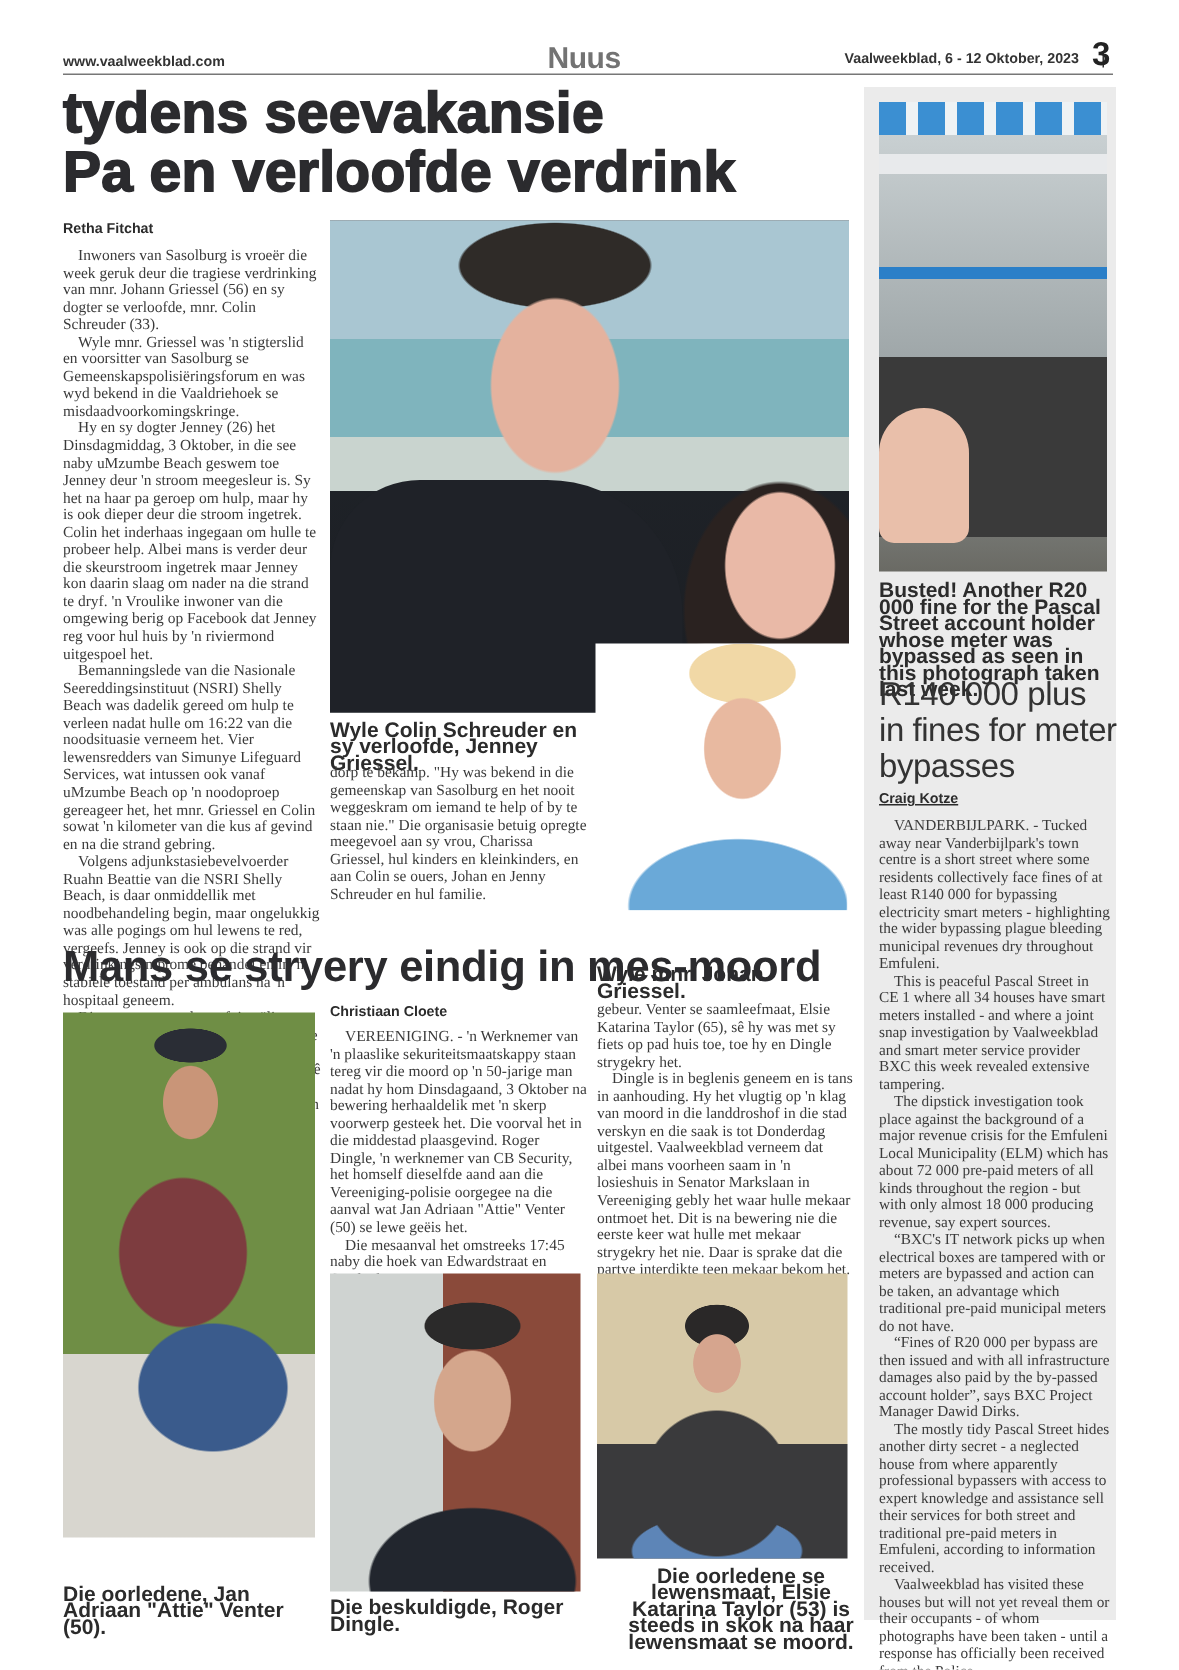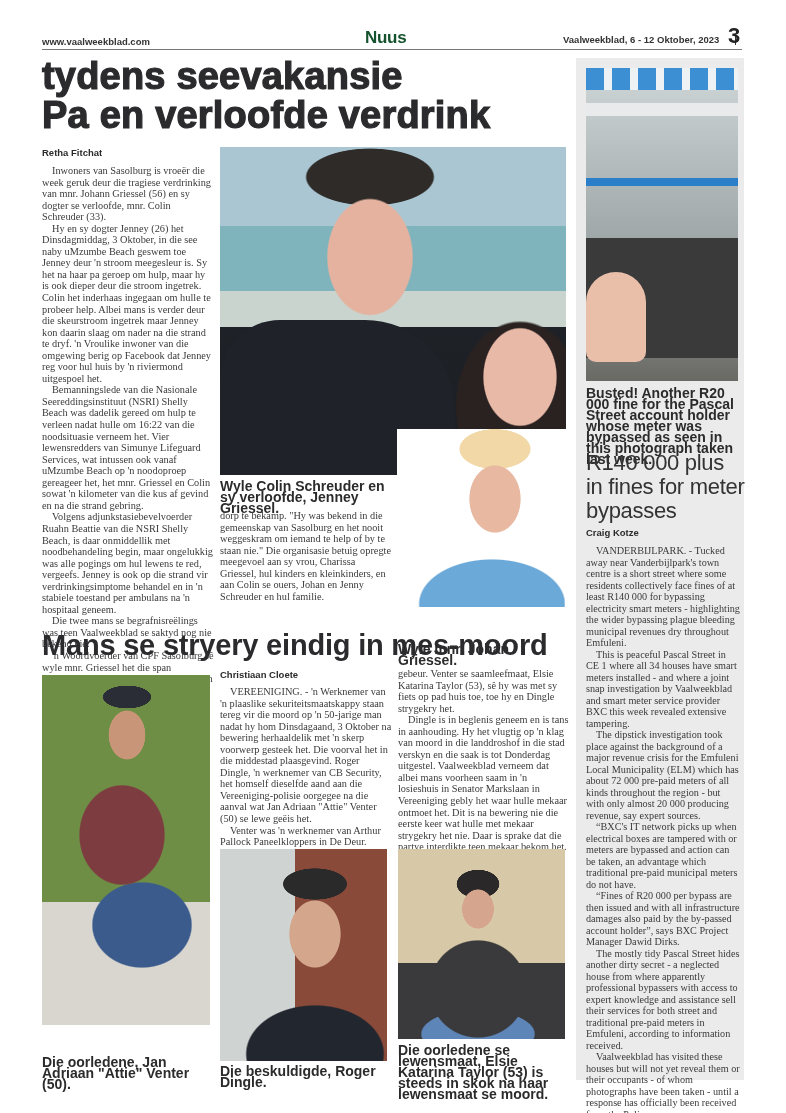--- a/index.html
+++ b/index.html
@@ -2,21 +2,21 @@
 <html><head>
 <meta charset="utf-8">
 <style>
   * { margin:0; padding:0; box-sizing:border-box; }
   html, body { width:786px; height:1113px; background:#ffffff; overflow:hidden; }
   body { position:relative; font-family:"Liberation Serif", serif; color:#2a2a2a; }
   .abs { position:absolute; }
 
   
   .hdr-url { left:42px; top:36px; font-family:"Liberation Sans", sans-serif; font-size:9.5px; font-weight:bold; color:#333; }
-  .hdr-section { left:365px; top:28px; font-family:"Liberation Sans", sans-serif; font-size:17px; font-weight:bold; color:#14532d; letter-spacing:-0.3px; }
+  .hdr-section { left:365px; top:28px; font-family:"Liberation Sans", sans-serif; font-size:20px; font-weight:bold; color:#737373; letter-spacing:-0.3px; }
   .hdr-date { left:563px; top:34px; font-family:"Liberation Sans", sans-serif; font-size:9.5px; font-weight:bold; color:#333; padding-right:16px; border-right:1px solid #333; }
   .hdr-page { left:728px; top:23px; font-family:"Liberation Sans", sans-serif; font-size:22px; font-weight:bold; color:#222; }
   .hdr-rule { left:42px; top:49px; width:700px; height:1px; background:#777; }
 
   
   .headline1 { left:42px; top:57px; width:530px; font-family:"Liberation Sans", sans-serif; font-weight:900; font-size:38px; line-height:39px; color:#2b2b2e; letter-spacing:0.2px; -webkit-text-stroke:1.2px #2b2b2e; }
   .headline2 { left:42px; top:629px; width:540px; font-family:"Liberation Sans", sans-serif; font-weight:bold; font-size:29px; line-height:32px; color:#2b2b2e; letter-spacing:-0.2px; }
   .byline { font-family:"Liberation Sans", sans-serif; font-weight:bold; font-size:9.5px; color:#2b2b2b; }
 
   .col { font-size:10.3px; line-height:11.55px; color:#3a3a3a; text-align:left; }
@@ -96,20 +96,21 @@
 
 <div class="abs headline1">
   <div>tydens seevakansie</div>
   <div>Pa en verloofde verdrink</div>
 </div>
 
 <div class="abs byline" style="left:42px; top:147px;">Retha Fitchat</div>
 
 <div class="abs col" style="left:42px; top:165px; width:172px;">
   <p>Inwoners van Sasolburg is vroeër die week geruk deur die tragiese verdrinking van mnr. Johann Griessel (56) en sy dogter se verloofde, mnr. Colin Schreuder (33).</p>
+  <p>Wyle mnr. Griessel was 'n stigterslid en voorsitter van Sasolburg se Gemeenskapspolisiëringsforum en was wyd bekend in die Vaaldriehoek se misdaadvoorkomingskringe.</p>
   <p>Hy en sy dogter Jenney (26) het Dinsdagmiddag, 3 Oktober, in die see naby uMzumbe Beach geswem toe Jenney deur 'n stroom meegesleur is. Sy het na haar pa geroep om hulp, maar hy is ook dieper deur die stroom ingetrek. Colin het inderhaas ingegaan om hulle te probeer help. Albei mans is verder deur die skeurstroom ingetrek maar Jenney kon daarin slaag om nader na die strand te dryf. 'n Vroulike inwoner van die omgewing berig op Facebook dat Jenney reg voor hul huis by 'n riviermond uitgespoel het.</p>
   <p>Bemanningslede van die Nasionale Seereddingsinstituut (NSRI) Shelly Beach was dadelik gereed om hulp te verleen nadat hulle om 16:22 van die noodsituasie verneem het. Vier lewensredders van Simunye Lifeguard Services, wat intussen ook vanaf uMzumbe Beach op 'n noodoproep gereageer het, het mnr. Griessel en Colin sowat 'n kilometer van die kus af gevind en na die strand gebring.</p>
   <p>Volgens adjunkstasiebevelvoerder Ruahn Beattie van die NSRI Shelly Beach, is daar onmiddellik met noodbehandeling begin, maar ongelukkig was alle pogings om hul lewens te red, vergeefs. Jenney is ook op die strand vir verdrinkingsimptome behandel en in 'n stabiele toestand per ambulans na 'n hospitaal geneem.</p>
   <p>Die twee mans se begrafnisreëlings was teen Vaalweekblad se saktyd nog nie bekend nie.</p>
   <p>'n Woordvoerder van CPF Sasolburg sê wyle mnr. Griessel het die span patrolleerders vir meer as 12 jaar gelei en 'n reuse-bydrae gemaak om misdaad in die</p>
 </div>
 
 <div class="abs photo ph-couple"></div>
 <div class="abs ph-couple-shirt"></div>
 <div class="abs photo ph-johan">
@@ -126,47 +127,46 @@
 
 <div class="abs headline2">Mans se stryery eindig in mes-moord</div>
 
 <div class="abs photo ph-attie"></div>
 <div class="abs caption" style="left:42px; top:1057px; width:172px;">Die oorledene, Jan Adriaan "Attie" Venter (50).</div>
 
 <div class="abs byline" style="left:220px; top:669px;">Christiaan Cloete</div>
 
 <div class="abs col" style="left:220px; top:686px; width:172px;">
   <p>VEREENIGING. - 'n Werknemer van 'n plaaslike sekuriteitsmaatskappy staan tereg vir die moord op 'n 50-jarige man nadat hy hom Dinsdagaand, 3 Oktober na bewering herhaaldelik met 'n skerp voorwerp gesteek het. Die voorval het in die middestad plaasgevind. Roger Dingle, 'n werknemer van CB Security, het homself dieselfde aand aan die Vereeniging-polisie oorgegee na die aanval wat Jan Adriaan "Attie" Venter (50) se lewe geëis het.</p>
-  <p>Venter was 'n werknemer van Arthur Pallock Paneelkloppers in De Deur.</p>
   <p>Die mesaanval het omstreeks 17:45 naby die hoek van Edwardstraat en Stanleylaan</p>
 </div>
 
 <div class="abs col" style="left:398px; top:668px; width:172px;">
-  <p class="noindent">gebeur. Venter se saamleefmaat, Elsie Katarina Taylor (53), sê hy was met sy fiets op pad huis toe, toe hy en Dingle strygekry het.</p>
+  <p class="noindent">gebeur. Venter se saamleefmaat, Elsie Katarina Taylor (65), sê hy was met sy fiets op pad huis toe, toe hy en Dingle strygekry het.</p>
   <p>Dingle is in beglenis geneem en is tans in aanhouding. Hy het vlugtig op 'n klag van moord in die landdroshof in die stad verskyn en die saak is tot Donderdag uitgestel. Vaalweekblad verneem dat albei mans voorheen saam in 'n losieshuis in Senator Markslaan in Vereeniging gebly het waar hulle mekaar ontmoet het. Dit is na bewering nie die eerste keer wat hulle met mekaar strygekry het nie. Daar is sprake dat die partye interdikte teen mekaar bekom het. Vaalweekblad kon teen druktyd nie laasgenoemde bewerings bevestig nie.</p>
 </div>
 
 <div class="abs photo ph-roger"></div>
 <div class="abs caption" style="left:220px; top:1066px; width:170px;">Die beskuldigde, Roger Dingle.</div>
 
 <div class="abs photo ph-elsie"></div>
-<div class="abs caption" style="left:398px; top:1045px; width:172px;">Die oorledene se lewensmaat, Elsie Katarina Taylor (53) is steeds in skok na haar lewensmaat se moord.</div>
+<div class="abs caption" style="left:408px; top:1045px; width:172px;text-align:center;">Die oorledene se lewensmaat, Elsie Katarina Taylor (53) is steeds in skok na haar lewensmaat se moord.</div>
 
 <div class="abs sidebar"></div>
 <div class="abs photo ph-meter"></div>
 <div class="abs ph-meter-hand"></div>
 
 <div class="abs caption" style="left:586px; top:388px; width:155px;">Busted! Another R20 000 fine for the Pascal Street account holder whose meter was bypassed as seen in this photograph taken last week.</div>
 
 <div class="abs sb-headline">R140 000 plus in fines for meter bypasses</div>
 
-<div class="abs byline" style="left:586px; top:527px;">Craig Kotze</div>
+<div class="abs byline" style="left:586px; top:527px;text-decoration:underline;">Craig Kotze</div>
 
 <div class="abs col sb-col" style="left:586px; top:545px; width:154px;">
   <p>VANDERBIJLPARK. - Tucked away near Vanderbijlpark's town centre is a short street where some residents collectively face fines of at least R140 000 for bypassing electricity smart meters - highlighting the wider bypassing plague bleeding municipal revenues dry throughout Emfuleni.</p>
   <p>This is peaceful Pascal Street in CE 1 where all 34 houses have smart meters installed - and where a joint snap investigation by Vaalweekblad and smart meter service provider BXC this week revealed extensive tampering.</p>
-  <p>The dipstick investigation took place against the background of a major revenue crisis for the Emfuleni Local Municipality (ELM) which has about 72 000 pre-paid meters of all kinds throughout the region - but with only almost 20 000 producing revenue, say expert sources.</p>
+  <p>The dipstick investigation took place against the background of a major revenue crisis for the Emfuleni Local Municipality (ELM) which has about 72 000 pre-paid meters of all kinds throughout the region - but with only almost 18 000 producing revenue, say expert sources.</p>
   <p>“BXC's IT network picks up when electrical boxes are tampered with or meters are bypassed and action can be taken, an advantage which traditional pre-paid municipal meters do not have.</p>
   <p>“Fines of R20 000 per bypass are then issued and with all infrastructure damages also paid by the by-passed account holder”, says BXC Project Manager Dawid Dirks.</p>
   <p>The mostly tidy Pascal Street hides another dirty secret - a neglected house from where apparently professional bypassers with access to expert knowledge and assistance sell their services for both street and traditional pre-paid meters in Emfuleni, according to information received.</p>
   <p>Vaalweekblad has visited these houses but will not yet reveal them or their occupants - of whom photographs have been taken - until a response has officially been received from the Police.</p>
 
 </div>
 
 </body></html>

